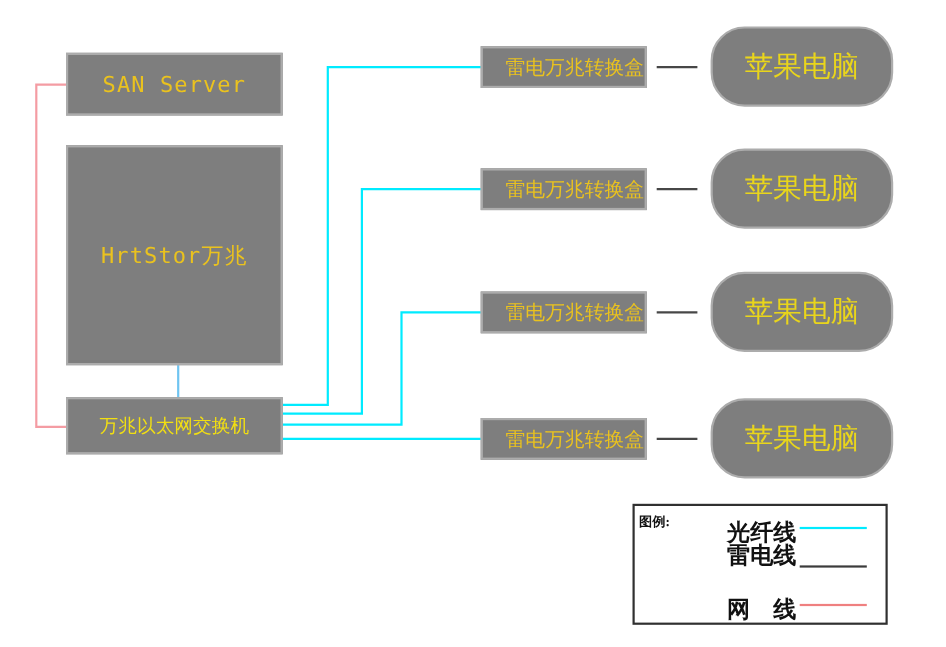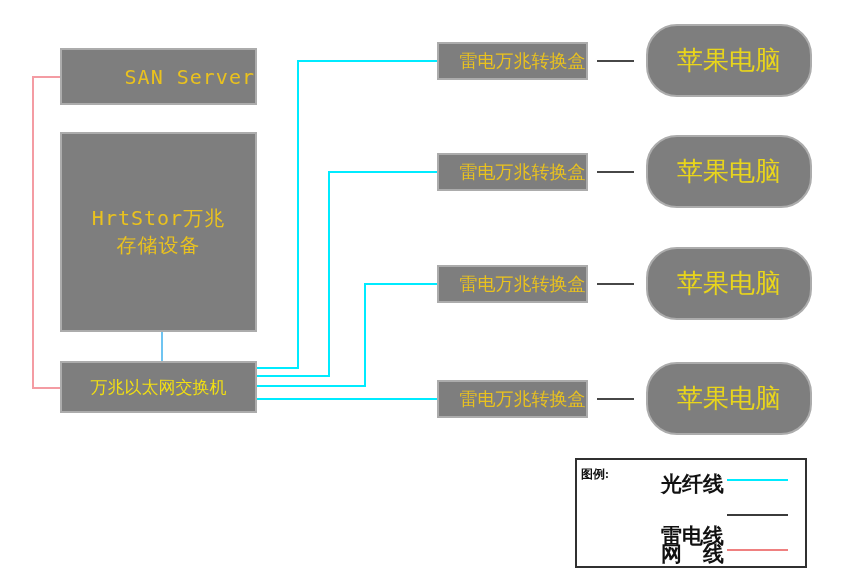--- a/index.html
+++ b/index.html
@@ -14,42 +14,42 @@
   .node{
     position:absolute;
     background:var(--box-fill);
     border:2px solid var(--box-border);
     box-sizing:border-box;
     display:flex;flex-direction:column;align-items:center;justify-content:center;
     text-align:center;
     letter-spacing:1px;
   }
   .node .lbl{white-space:nowrap;}
-  #san-server{left:60px;top:48px;width:197px;height:57px;font-size:20px;color:var(--label-gold);align-items:flex-end;}
+  #san-server{left:60px;top:48px;width:197px;height:57px;font-size:20px;color:var(--label-gold);}
   #storage{left:60px;top:132px;width:197px;height:200px;font-size:20px;line-height:1.35;color:var(--label-gold);}
   #switch{left:60px;top:361px;width:197px;height:52px;font-size:17px;color:var(--label-bright);letter-spacing:0;}
   .converter{left:437px;width:151px;height:38px;font-size:18px;color:var(--label-gold);letter-spacing:0;padding-left:20px;}
   #converter-0{top:42px;}  #converter-1{top:153px;}
   #converter-2{top:265px;} #converter-3{top:380px;}
   .computer{left:646px;width:166px;height:73px;font-size:26px;color:var(--label-yellow);letter-spacing:0;border-radius:31px;}
   #computer-0{top:24px;}  #computer-1{top:135px;}
   #computer-2{top:247px;} #computer-3{top:362px;}
 
   #legend{
     position:absolute;left:575px;top:458px;width:232px;height:110px;
     border:2px solid var(--legend-border);
     box-sizing:border-box;background:#ffffff;
     font-family:"Liberation Serif","DejaVu Serif",serif;
     color:var(--legend-text);
   }
   #legend-title{position:absolute;left:4px;top:6px;font-size:12px;font-weight:700;}
   .legend-label{position:absolute;left:84px;font-size:21px;font-weight:700;white-space:nowrap;}
   .legend-swatch{position:absolute;left:150px;width:61px;height:2px;}
   #legend-label-0{top:10px;} #legend-swatch-0{top:19px;}
-  #legend-label-1{top:62px;} #legend-swatch-1{top:54px;}
+  #legend-label-1{top:31px;} #legend-swatch-1{top:54px;}
   #legend-label-2{top:80px;} #legend-swatch-2{top:89px;}
 </style>
 </head>
 <body>
 
 <div id="canvas">
 
   <svg id="wires" viewBox="0 0 860 588" fill="none" stroke-width="2">
 
     <path d="M60 77 H33 V388 H60" stroke="#F49CA3"></path>
@@ -66,21 +66,20 @@
     <path d="M597 284 H634" stroke="#474747"></path>
     <path d="M597 399 H634" stroke="#474747"></path>
   </svg>
 
   <div class="node" id="san-server">
     <span class="lbl">SAN Server</span>
   </div>
 
   <div class="node" id="storage">
     <span class="lbl">HrtStor万兆</span>
-    <span class="lbl">存储设备</span>
   </div>
 
   <div class="node" id="switch">
     <span class="lbl">万兆以太网交换机</span>
   </div>
 
   <div class="node converter" id="converter-0">
     <span class="lbl">雷电万兆转换盒</span>
   </div>
   <div class="node converter" id="converter-1">

